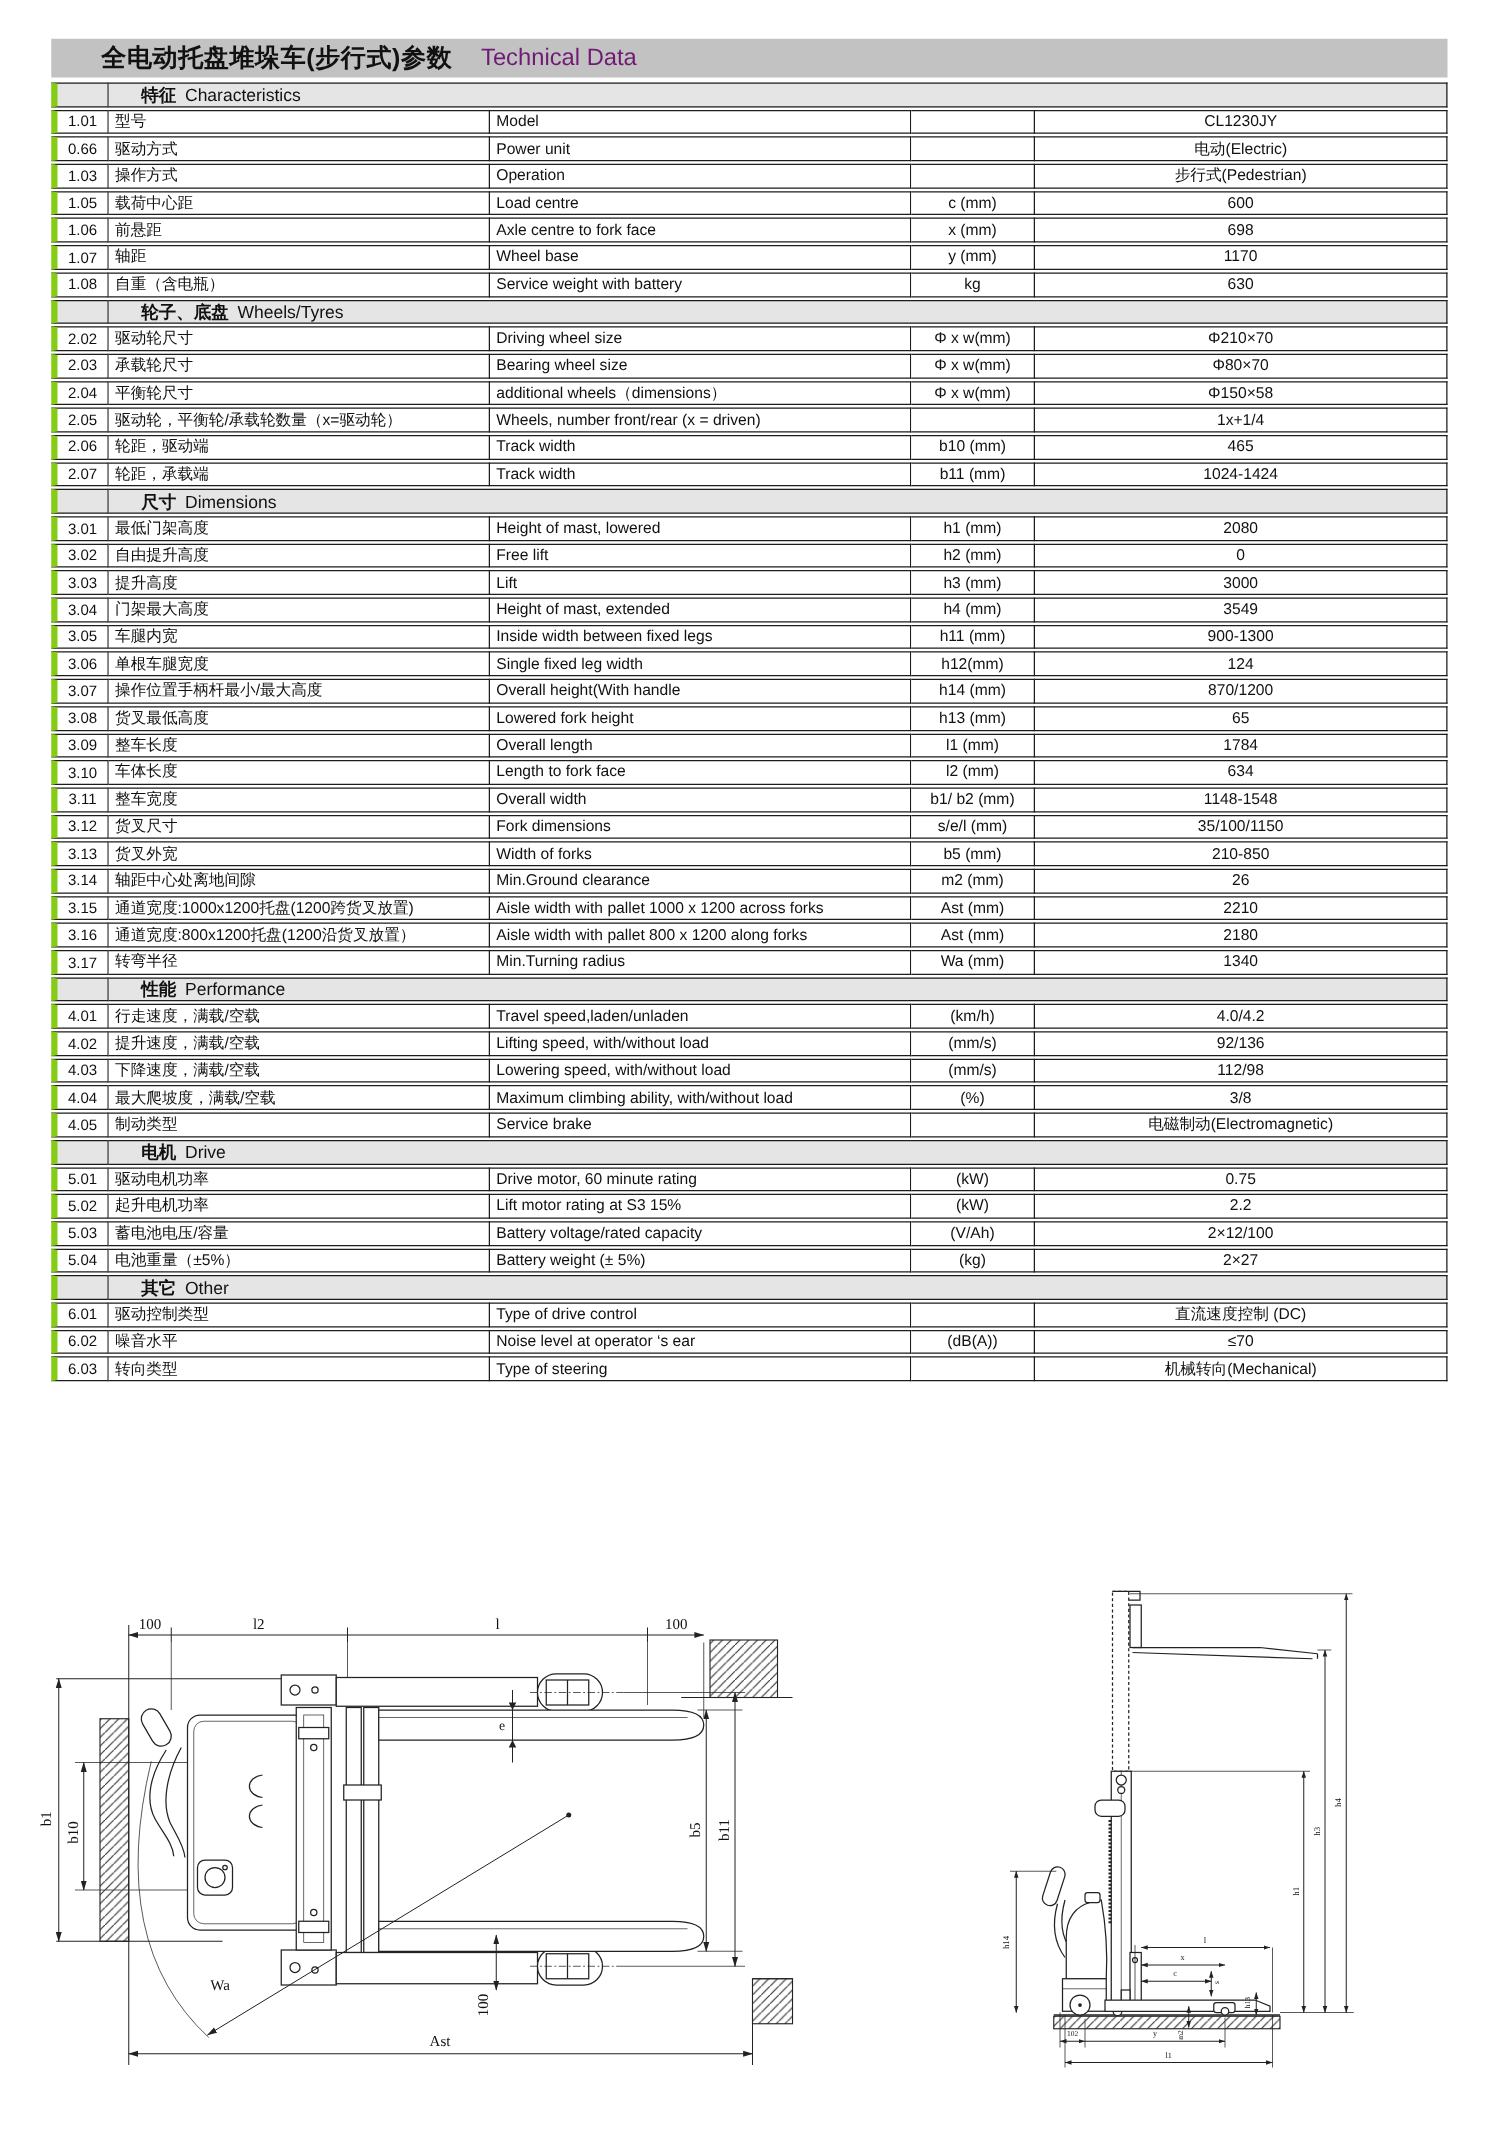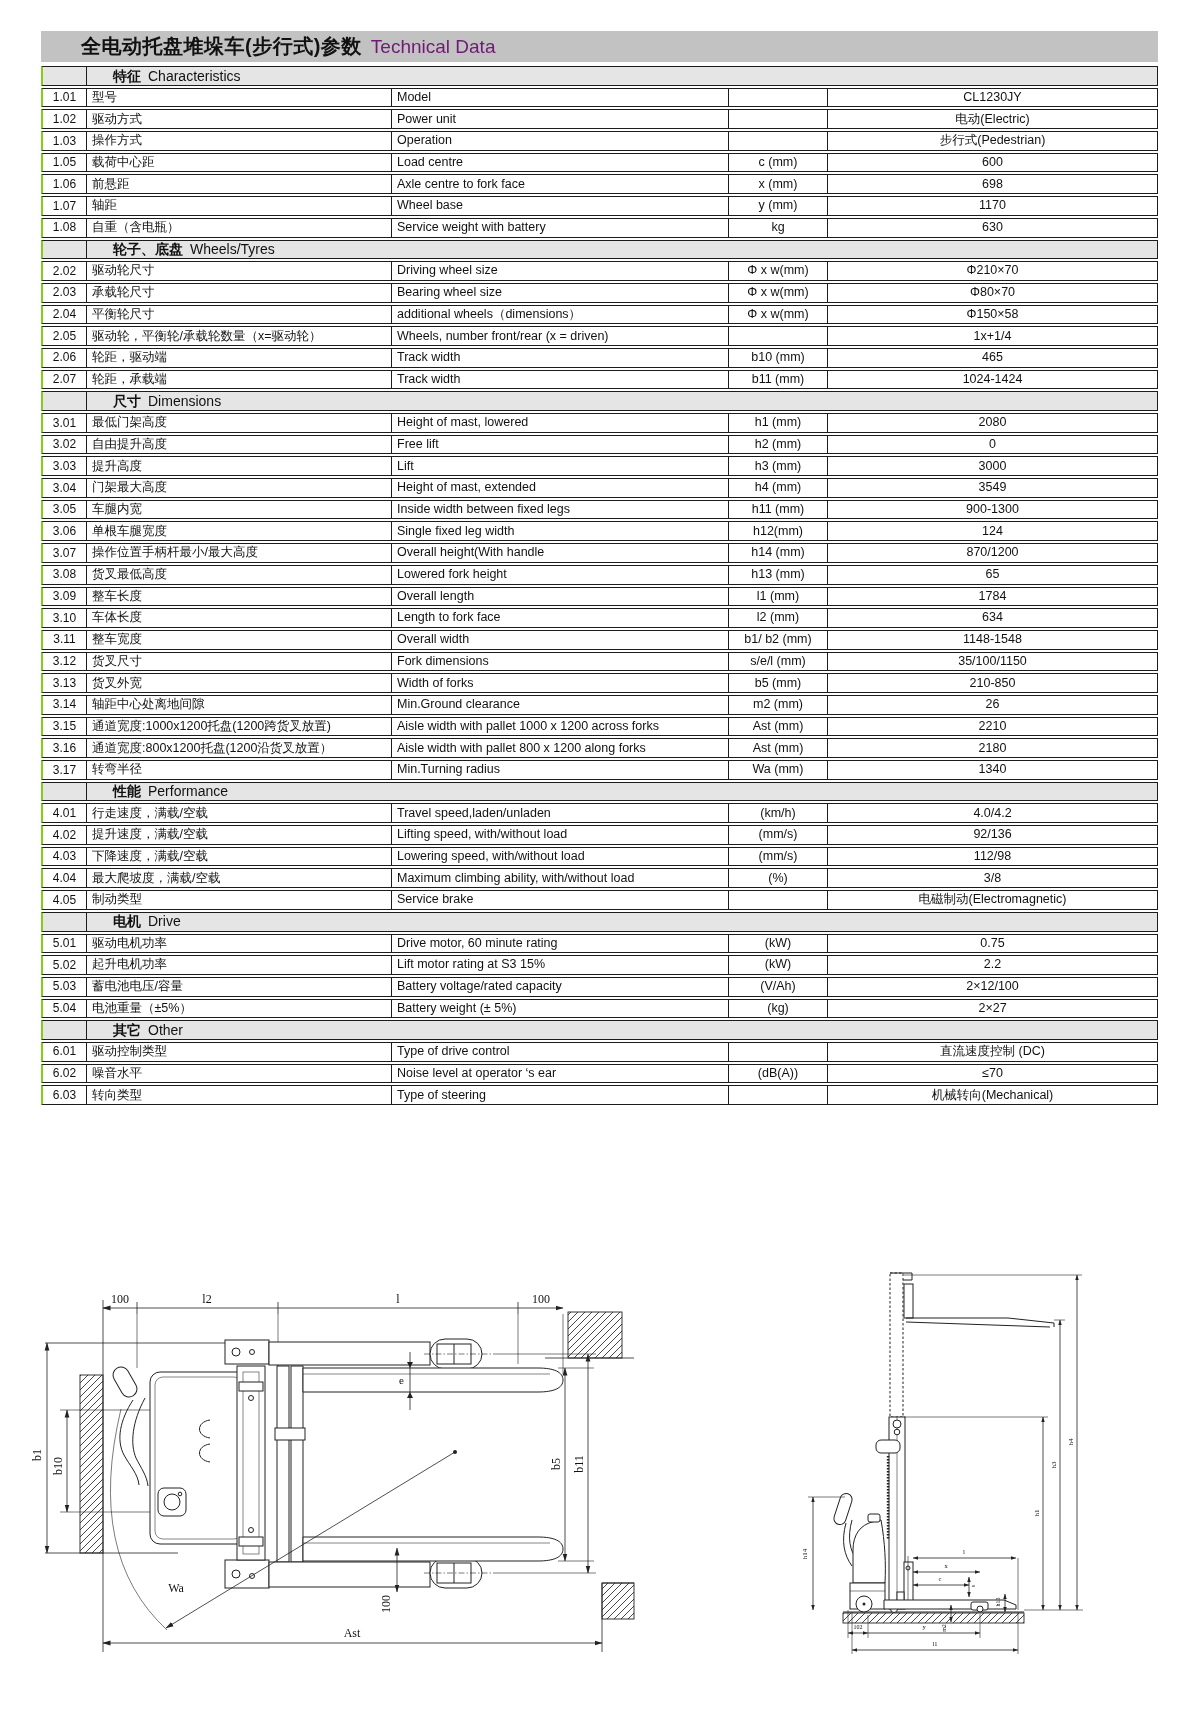--- a/index.html
+++ b/index.html
@@ -1,27 +1,27 @@
 <!DOCTYPE html>
 <html><head>
 <meta charset="utf-8">
 <style>
   html,body{margin:0;padding:0}
   body{width:1200px;height:1711px;background:#fff;position:relative;
        font-family:"Liberation Sans","DejaVu Sans",sans-serif;color:#111;overflow:hidden}
   .titlebar{position:absolute;left:41px;top:31px;width:1117px;height:31px;background:#c2c2c2;
-            display:flex;align-items:center;gap:9px;padding-left:40px;box-sizing:border-box}
+            display:flex;align-items:center;gap:23px;padding-left:40px;box-sizing:border-box}
   .t-zh{font-weight:bold;font-size:20px;letter-spacing:.5px}
   .t-en{font-size:19px;color:#701a75}
   table.spec{position:absolute;left:41px;top:64px;width:1117px;border-collapse:separate;
              border-spacing:0 2px;table-layout:fixed}
   table.spec td{border:1px solid #1c1c1c;border-left:none;height:19.7px;box-sizing:border-box;
                 padding:0 5px;font-size:12.5px;line-height:1.05;overflow:hidden;white-space:nowrap;
                 vertical-align:middle;background:#fff}
-  table.spec tr td:first-child{border-left:2px solid #84cc16;text-align:center;padding:0 1px;font-size:12px}
+  table.spec tr td:first-child{border-left:5px solid #84cc16;text-align:center;padding:0 1px;font-size:12px}
   td.unit,td.val{text-align:center}
   tr.sec td{background:#e5e5e5;font-size:14px}
   tr.sec td.sec-label{padding-left:26px}
   .sec-zh{font-weight:bold}
   .sec-en{margin-left:7px}
   svg{position:absolute}
   svg text{font-family:"Liberation Serif","DejaVu Serif",serif;fill:#111}
   .tl12{font-size:12px}
   .tl11{font-size:11px}
   .tl7{font-size:7px}
@@ -56,21 +56,21 @@
         <td class="sec-label" colspan="4"><span class="sec-zh">特征</span><span class="sec-en">Characteristics</span></td>
       </tr>
       <tr>
         <td class="no">1.01</td>
         <td class="zh">型号</td>
         <td class="en">Model</td>
         <td class="unit"></td>
         <td class="val">CL1230JY</td>
       </tr>
       <tr>
-        <td class="no">1.02</td>
+        <td class="no">0.66</td>
         <td class="zh">驱动方式</td>
         <td class="en">Power unit</td>
         <td class="unit"></td>
         <td class="val">电动(Electric)</td>
       </tr>
       <tr>
         <td class="no">1.03</td>
         <td class="zh">操作方式</td>
         <td class="en">Operation</td>
         <td class="unit"></td>

